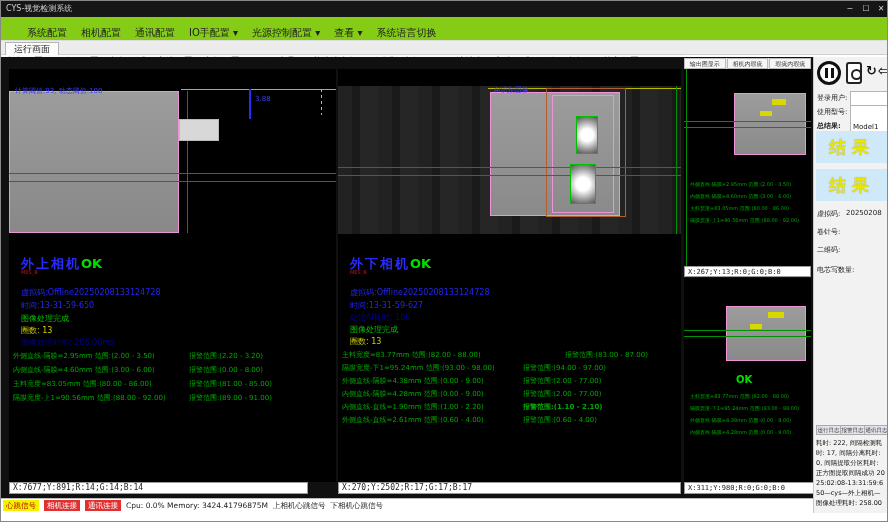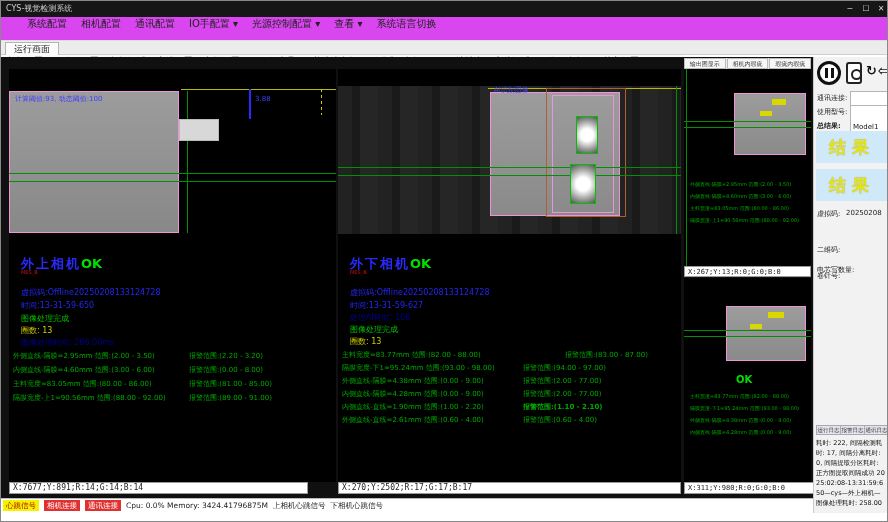--- a/index.html
+++ b/index.html
@@ -2,21 +2,21 @@
 <html><head>
 <meta charset="utf-8">
 <style>
   html,body{margin:0;padding:0;background:#fff;}
   *{box-sizing:border-box;font-family:"DejaVu Sans","Liberation Sans",sans-serif;}
   #root{position:relative;width:888px;height:522px;background:#fff;overflow:hidden;border:1px solid #888;}
   .abs{position:absolute;}
   
   #titlebar{left:0;top:0;width:888px;height:16px;background:#161616;color:#cfcfcf;font-size:8px;line-height:16px;padding-left:5px;}
   .winbtn{position:absolute;top:0;width:14px;height:16px;color:#d0d0d0;font-size:8px;text-align:center;line-height:16px;cursor:default;}
-  #menubar{left:0;top:16px;width:888px;height:24px;background:#d946ef;border-bottom:1px solid #ddd;display:flex;align-items:flex-start;gap:14px;padding-left:26px;font-size:10px;color:#222;}
+  #menubar{left:0;top:16px;width:888px;height:24px;background:#84cc16;border-bottom:1px solid #ddd;display:flex;align-items:flex-end;gap:14px;padding-left:26px;font-size:10px;color:#222;}
   #logo{position:absolute;left:4px;top:18px;color:#c00000;font:italic bold 15px "DejaVu Serif",serif;}
   .menu-item{cursor:default;white-space:nowrap;}
   #tabrow{left:0;top:40px;width:888px;height:14px;background:#ececec;border-bottom:1px solid #cfcfcf;}
   #runtab{position:absolute;left:4px;top:1px;padding:0 8px;height:13px;background:#fcfcfc;border:1px solid #b5b5b5;border-bottom:none;font-size:9px;line-height:13px;color:#222;}
   #toolbar{left:0;top:54px;width:683px;height:14px;background:#fafafa;border-bottom:1px solid #ccc;display:flex;align-items:center;gap:11px;padding-left:6px;font-size:9px;color:#222;white-space:nowrap;overflow:hidden;}
   
   #backdrop{left:0;top:56px;width:812px;height:441px;background:#101010;}
   .campanel{position:absolute;background:#000;overflow:hidden;}
   .gline{position:absolute;height:1px;background:#009100;}
   .gvline{position:absolute;width:1px;background:#009100;}
@@ -106,21 +106,21 @@
 
   <div class="campanel" style="left:8px;top:68px;width:327px;height:413px;">
     <div class="yline" style="left:172px;top:20px;width:155px;"></div>
     <div class="gray-part pinkline" style="left:0;top:22px;width:170px;height:142px;border:1px solid #f092d8;background:linear-gradient(#9c9c9c,#888);"></div>
     <div class="gline" style="left:0;top:104px;width:327px;"></div>
     <div class="gline" style="left:0;top:112px;width:327px;"></div>
     <div class="gvline" style="left:178px;top:22px;height:142px;"></div>
     <div class="abs" style="left:170px;top:50px;width:40px;height:22px;background:#d8d8d8;border:1px solid #bbb;"></div>
     <div class="abs" style="left:240px;top:20px;height:30px;border-left:2px solid #2a2aff;"></div>
     <div class="yline-dash" style="left:312px;top:20px;height:26px;"></div>
-    <span class="ov-blue" style="left:6px;top:25px;text-align:center;">计算阈值:93, 动态阈值:100</span>
+    <span class="ov-blue" style="left:6px;top:17px;text-align:center;">计算阈值:93, 动态阈值:100</span>
     <span class="ov-blue" style="left:246px;top:26px;">3.88</span>
 
     <div class="cam-title" style="left:12px;top:186px;">
       <span>外上相机</span><span class="cam-ok">OK</span>
     </div>
     <span class="mes-tag" style="left:12px;top:200px;">MES_B</span>
     <span class="iline c-blue" style="left:12px;top:218px;">虚拟码:Offline20250208133124728</span>
     <span class="iline c-blue" style="left:12px;top:231px;">时间:13-31-59-650</span>
     <span class="iline c-green" style="left:12px;top:244px;">图像处理完成</span>
     <span class="iline c-yellow" style="left:12px;top:256px;">圈数: 13</span>
@@ -228,32 +228,32 @@
     <span class="tinygreen" style="left:6px;top:151px;">内侧直线-隔膜=4.28mm 范围:(0.00 - 9.00)</span>
   </div>
   <div class="coordbar" style="left:683px;top:481px;width:136px;height:12px;font-size:7px;">X:311;Y:980;R:0;G:0;B:0</div>
 
   <div class="abs" id="rightpanel">
     <div id="pause-btn"></div>
     <div id="cam-btn"></div>
     <span class="glyph-btn" style="left:52px;">↻</span>
     <span class="glyph-btn" style="left:64px;">⇦</span>
 
-    <span class="rp-label" style="left:3px;top:36px;">通讯连接:</span>
+    <span class="rp-label" style="left:3px;top:36px;">登录用户:</span>
     <div class="rp-box" style="left:36px;top:34px;width:38px;">cys</div>
     <span class="rp-label" style="left:3px;top:50px;">使用型号:</span>
     <div class="rp-box" style="left:36px;top:48px;width:38px;">Model1</div>
     <span class="rp-label" style="left:3px;top:64px;font-weight:bold;">总结果:</span>
 
     <div class="result-big" style="top:74px;">结果</div>
     <div class="result-big" style="top:112px;">结果</div>
 
     <span class="rp-label" style="left:3px;top:152px;">虚拟码:</span>
     <span class="rp-label" style="left:32px;top:152px;font-weight:normal;">20250208</span>
-    <span class="rp-label" style="left:3px;top:170px;margin-top:44px;">卷针号:</span>
+    <span class="rp-label" style="left:3px;top:170px;">卷针号:</span>
     <span class="rp-label" style="left:3px;top:188px;">二维码:</span>
     <span class="rp-label" style="left:3px;top:208px;">电芯写数量:</span>
 
     <div class="abs" style="left:2px;top:368px;width:72px;height:10px;">
       <div class="logtab" style="left:0;">运行日志</div>
       <div class="logtab" style="left:24px;">报警日志</div>
       <div class="logtab" style="left:48px;">通讯日志</div>
     </div>
     <div id="logtext">耗时: 222, 间隔检测耗时: 17, 间隔分离耗时: 0, 间隔提取分区耗时: 正方图提取间隔成功 2025:02:08-13:31:59:650—cys—外上相机—图像处理耗时: 258.00ms</div>
     <div class="abs" style="left:73px;top:381px;width:2px;height:66px;background:#c8c8c8;"></div>

